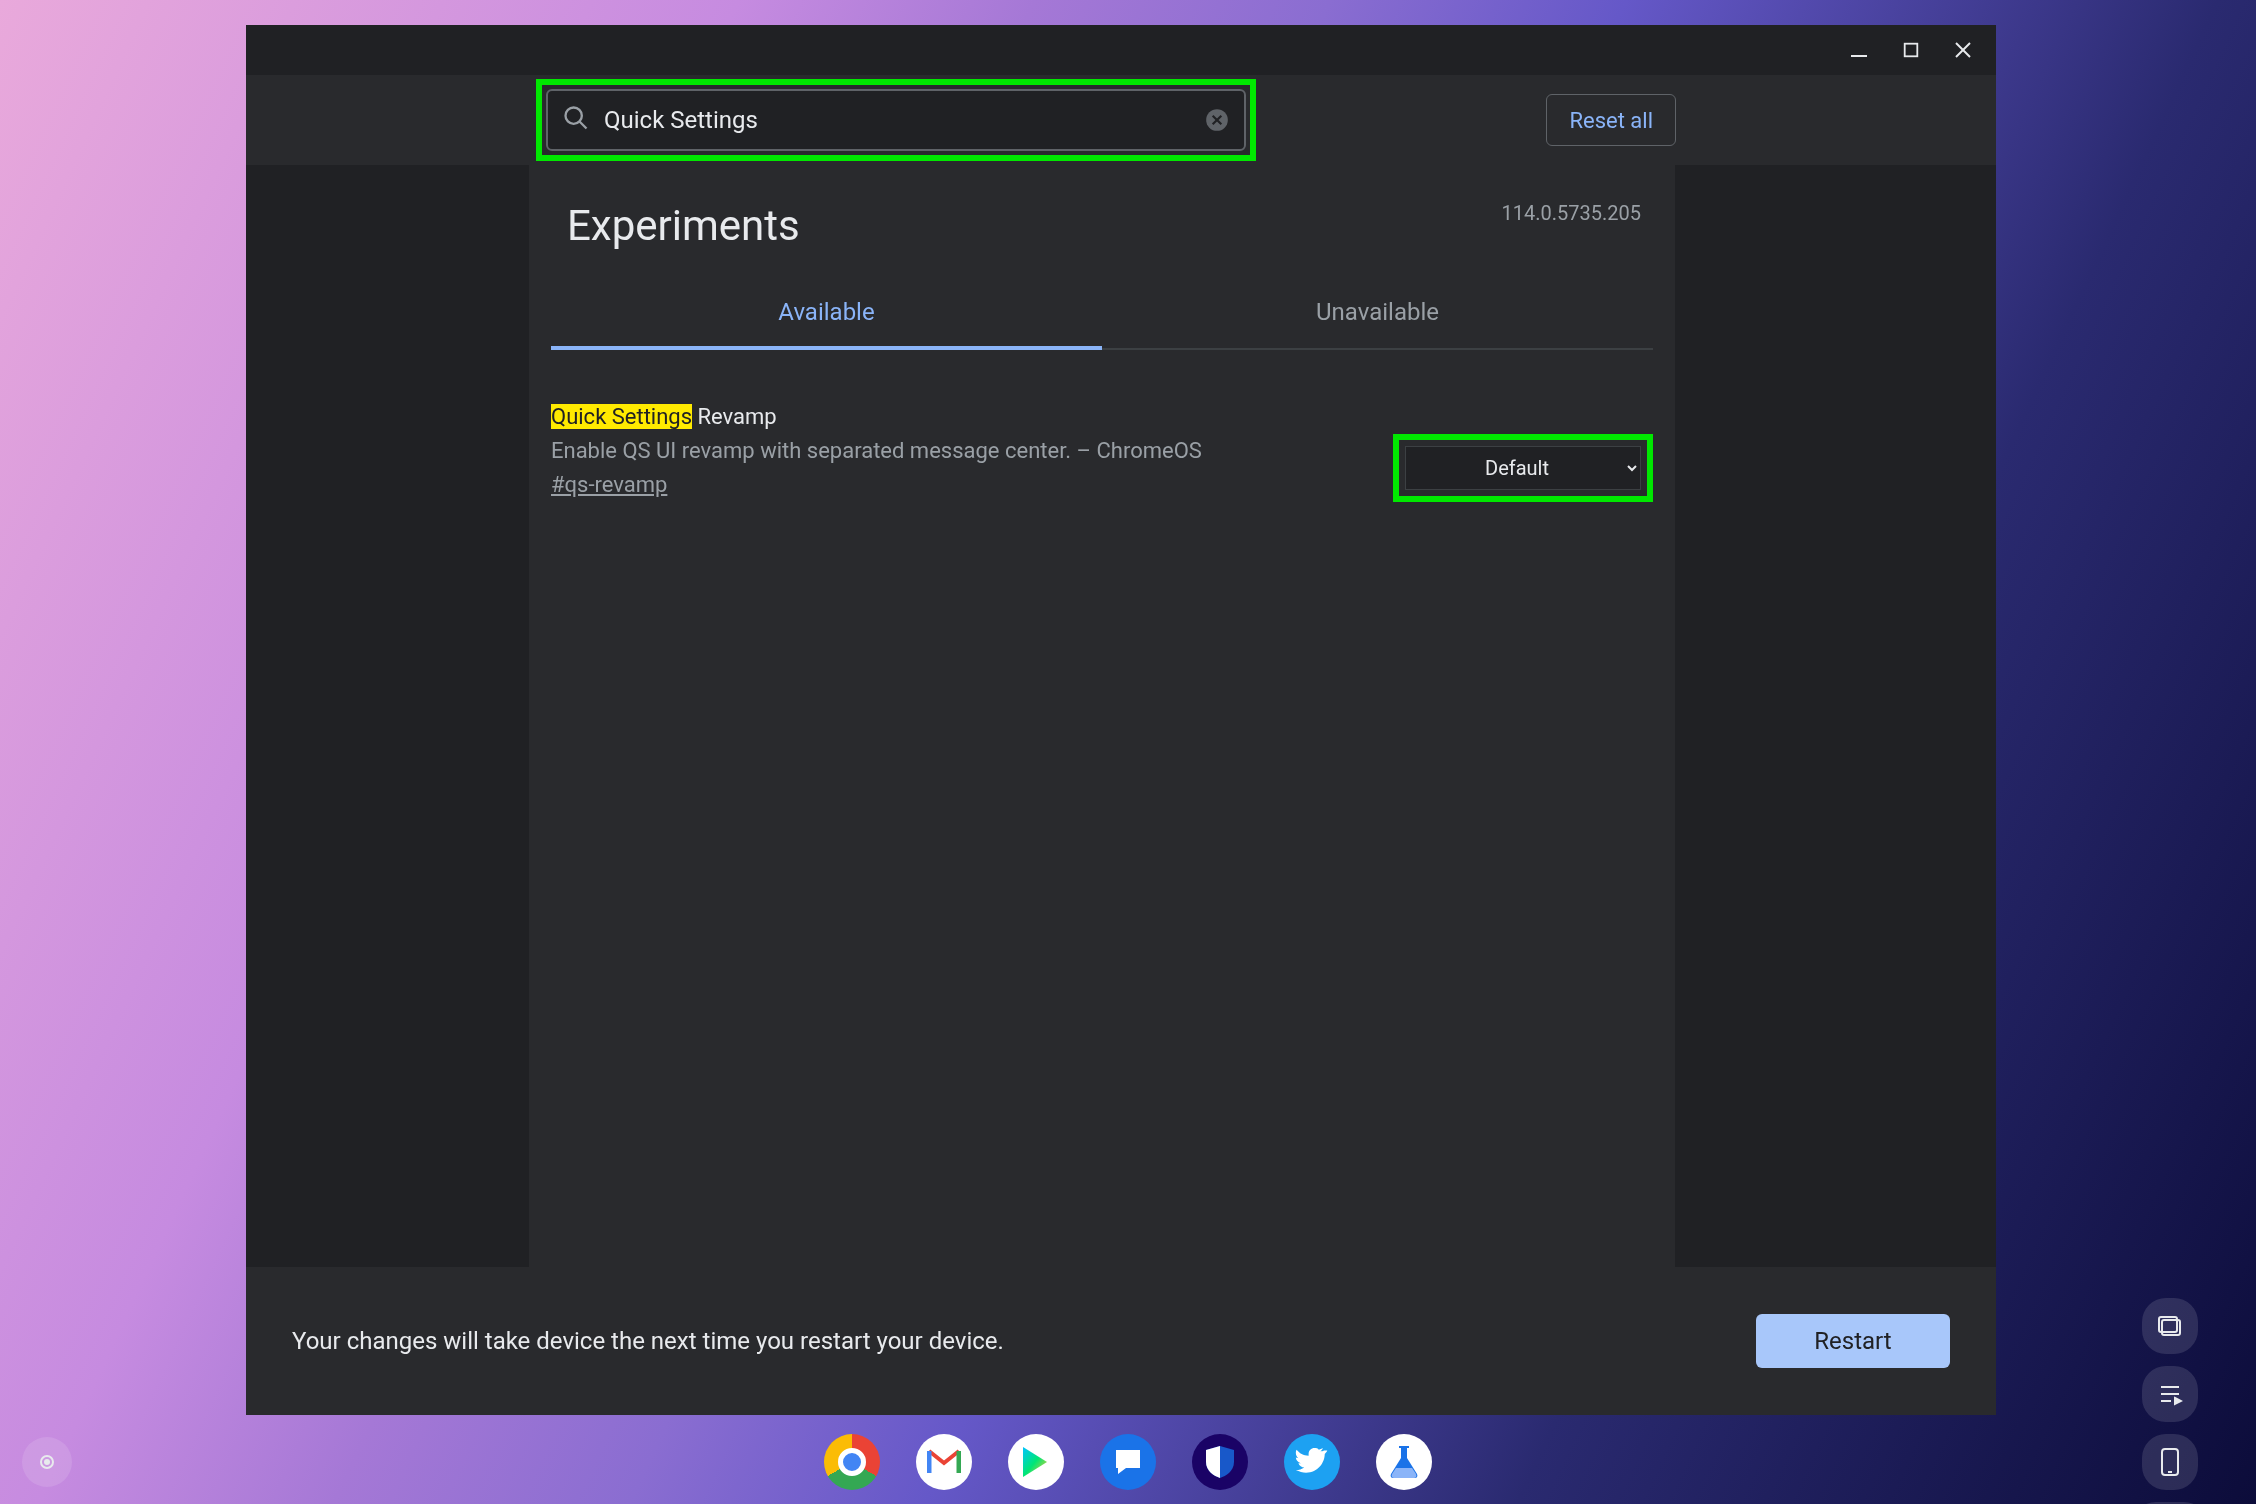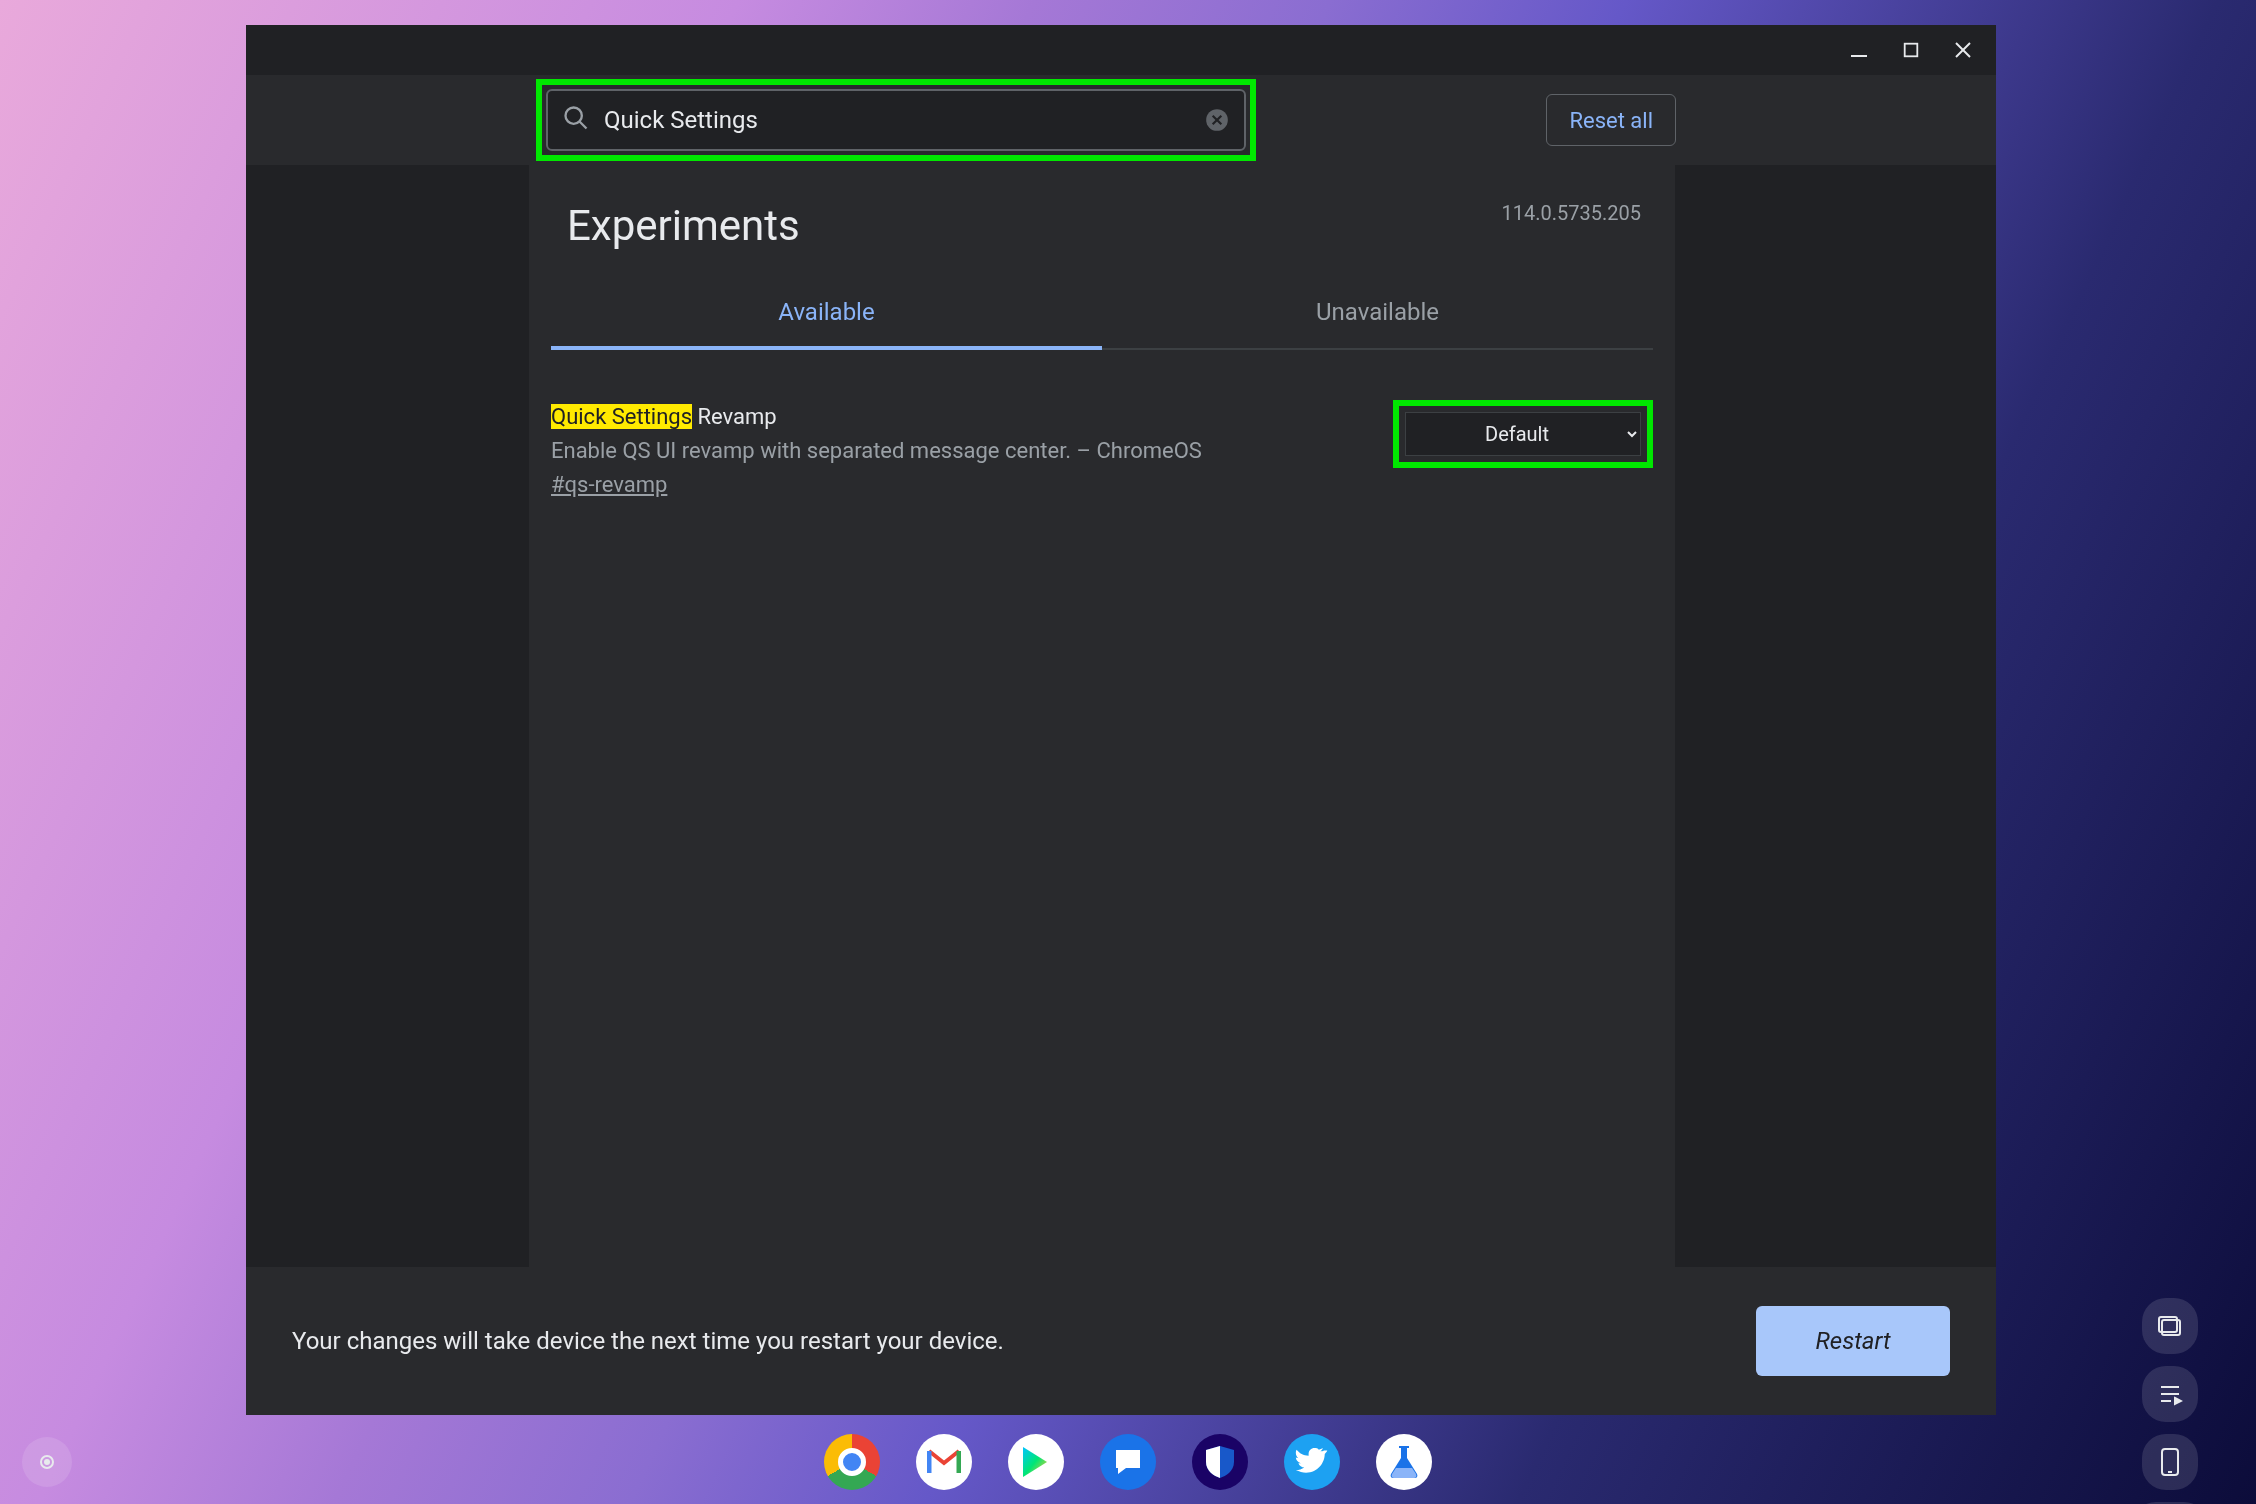--- a/index.html
+++ b/index.html
@@ -63,21 +63,21 @@
   padding:36px 22px 0 22px;
 }
 .hdr { display:flex; align-items:flex-start; justify-content:space-between; padding:0 0 24px 16px; }
 .hdr h1 { font-size:42px; font-weight:400; color:#e8eaed; }
 .ver { font-size:20px; color:#9aa0a6; padding-right:12px; }
 .tabs { display:flex; border-bottom:2px solid #3c4043; }
 .tab { flex:1; text-align:center; padding:24px 0 20px; font-size:24px; color:#9aa0a6; cursor:pointer; }
 .tab.active { color:#8ab4f8; border-bottom:4px solid #8ab4f8; margin-bottom:-2px; }
 
 
-.flag { display:flex; padding:50px 0 0 0; align-items:flex-start; }
+.flag { display:flex; padding:50px 0 0 0; align-items:flex-end; }
 .flag-txt { flex:1; font-size:22px; line-height:1.55; }
 .flag-title { color:#e8eaed; }
 .flag-title .hl { background:#ffea00; color:#202124; }
 .flag-desc { color:#9aa0a6; }
 .flag-link { color:#9aa0a6; text-decoration:underline; cursor:pointer; }
 .sel-hl { border:6px solid #00e800; padding:6px; }
 .sel {
   width:236px; height:44px;
   background:#202124;
   border:1px solid #3c4043;
@@ -86,24 +86,24 @@
 }
 
 
 .footer {
   height:148px; background:#292a2d;
   display:flex; align-items:center;
   padding:0 46px;
 }
 .footer-msg { font-size:24px; color:#e8eaed; }
 .restart {
-  margin-left:auto; width:194px; height:70px;
+  margin-left:auto; width:194px; height:54px;
   background:#a8c7fa; color:#202124;
   border:none; border-radius:6px;
-  font-size:24px; cursor:pointer;font-style:italic;
+  font-size:24px; cursor:pointer;
 }
 
 
 .shelf {
   position:absolute; left:6px; right:6px; bottom:4px; height:76px;
   display:flex; align-items:center;
   padding:0 16px;
 }
 .launcher {
   width:50px; height:50px; border-radius:50%;

